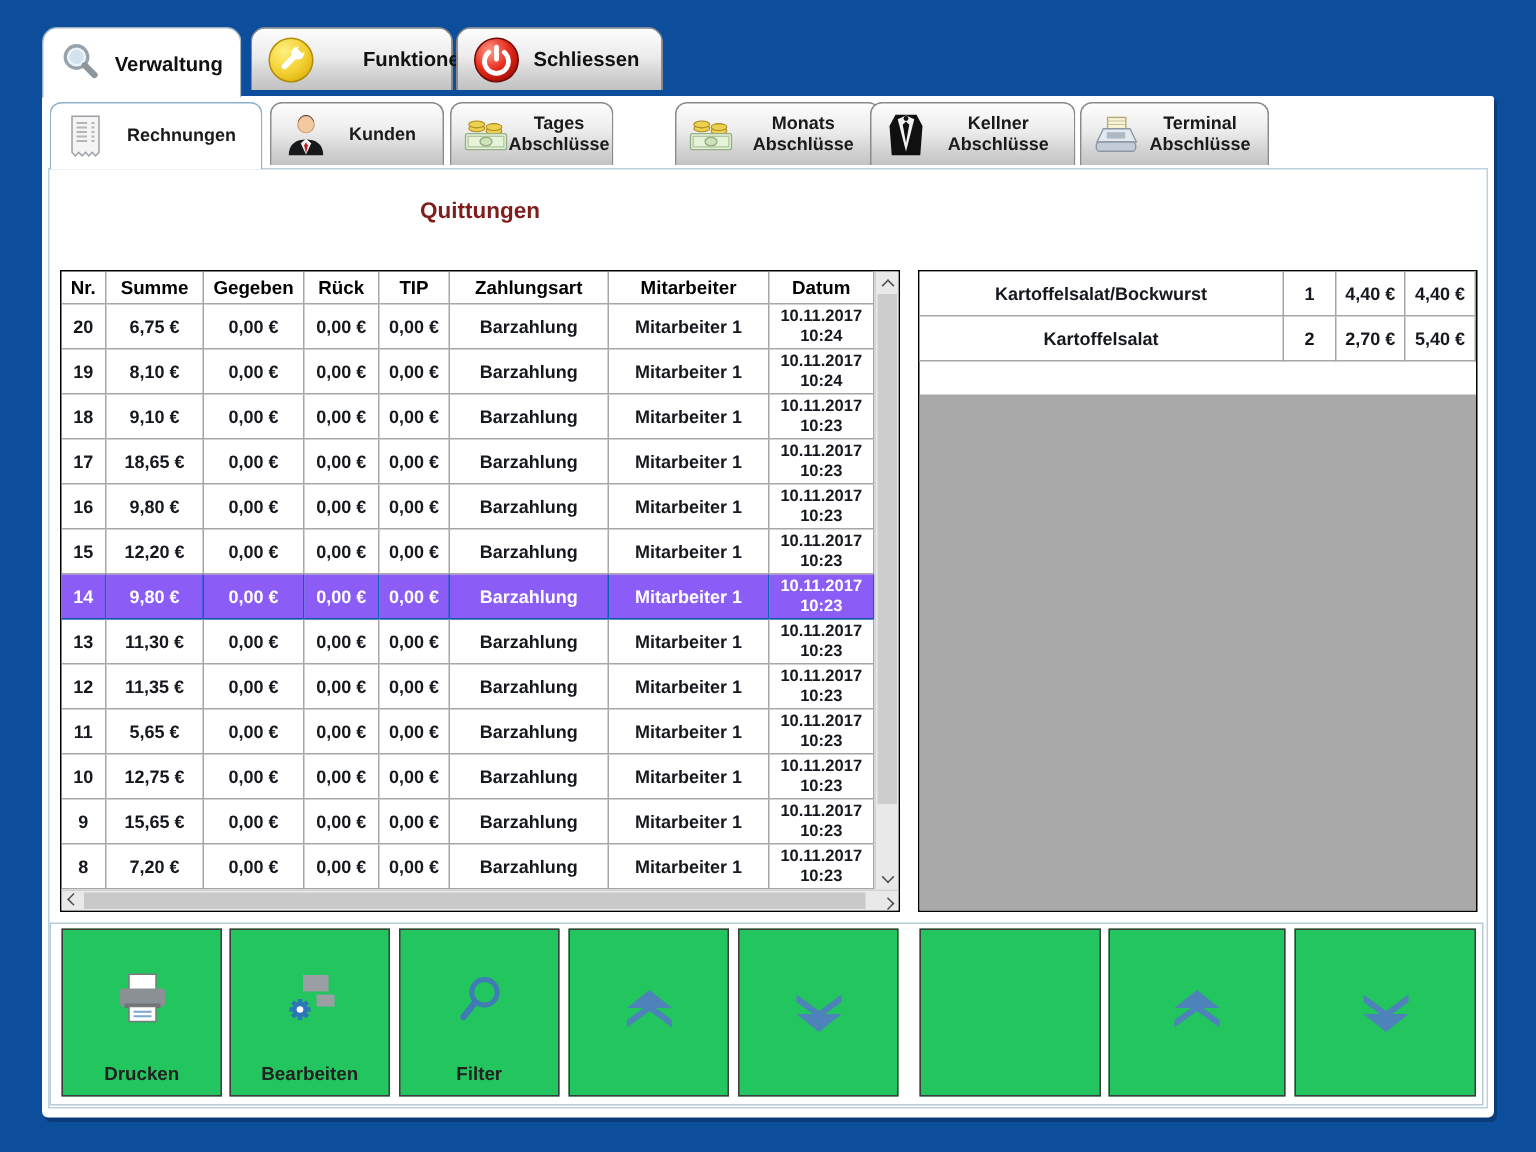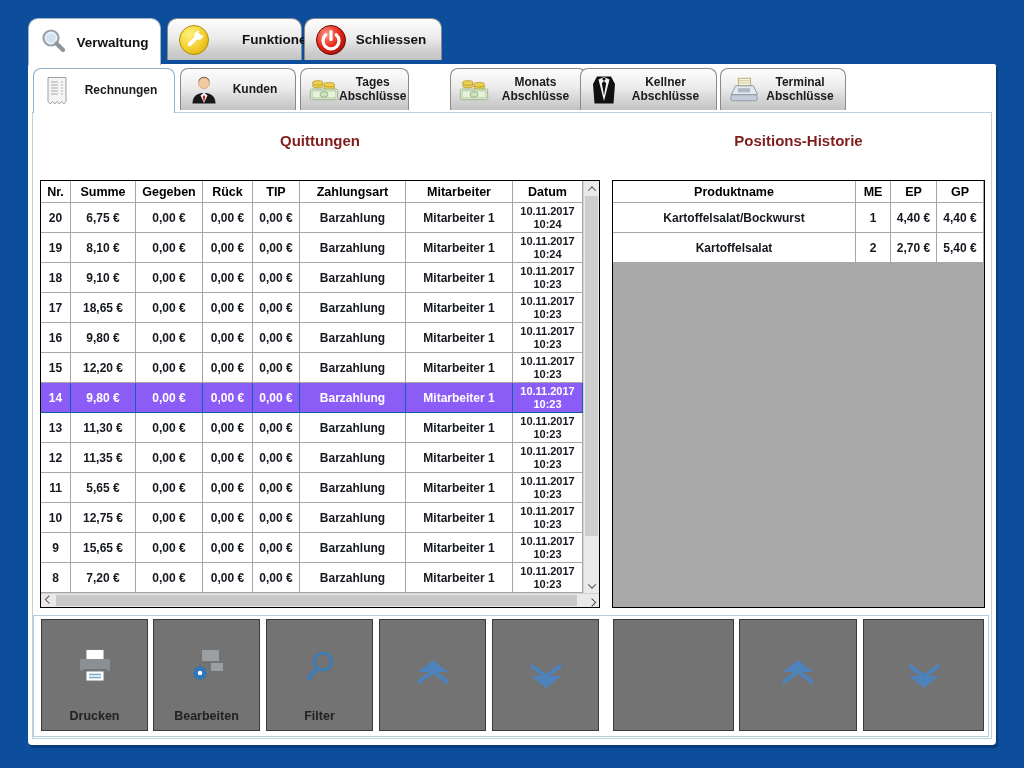--- a/index.html
+++ b/index.html
@@ -62,21 +62,21 @@
   .hscroll .thumb{position:absolute;top:1px;height:11px;left:15px;width:521px;background:#c9c9c9;}
   .chev{display:inline-block;width:5px;height:5px;border-left:1.6px solid #4e4e4e;border-top:1.6px solid #4e4e4e;}
   .chev.up{transform:rotate(45deg) translate(1px,1px);}
   .chev.down{transform:rotate(225deg) translate(1px,1px);}
   .chev.left{transform:rotate(-45deg) translate(1px,-1px);}
   .chev.right{transform:rotate(135deg) translate(1px,-1px);}
 
   
   .groupbox{position:absolute;left:5px;top:551px;width:956px;height:122px;
     border:1px solid #b7cbd9;box-sizing:border-box;z-index:1;}
-  .bigbtn{position:absolute;top:3px;height:112px;background:#737373;border:1px solid #3c3c3c;
+  .bigbtn{position:absolute;top:3px;height:112px;background:#22c55e;border:1px solid #3c3c3c;
     box-sizing:border-box;cursor:pointer;}
   .bigbtn .bicon{position:absolute;left:0;right:0;top:28px;display:flex;justify-content:center;}
   .bigbtn.noicon .bicon{top:38px;}
   .bigbtn .blbl{position:absolute;left:0;right:0;bottom:7px;text-align:center;
     font-weight:bold;font-size:12.5px;color:#222;}
 </style>
 </head>
 <body>
 
 <div class="page">
@@ -218,21 +218,20 @@
           <path d="M7 9.5 h19 l4.5 9.5 h-28 z" fill="#e3e9ef" stroke="#8d98a5"></path>
           <rect x="9.5" y="12" width="13" height="4.5" fill="#aeb9c6"></rect>
           <rect x="2" y="19" width="28" height="6.5" rx="2.5" fill="#c3cdd9" stroke="#8d98a5"></rect>
         </svg>
       </span>
       <span class="lbl">Terminal
 Abschlüsse</span>
     </div>
 
     <div class="sect-title" style="left:12px;width:560px;">Quittungen</div>
-    <div class="sect-title" style="left:584px;width:373px;">Positions-Historie</div>
 
     <div class="table" style="left:12px;width:560px;">
       <div class="tinner">
         <div class="thead qgrid">
             <div class="tcell">Nr.</div>
             <div class="tcell">Summe</div>
             <div class="tcell">Gegeben</div>
             <div class="tcell">Rück</div>
             <div class="tcell">TIP</div>
             <div class="tcell">Zahlungsart</div>
@@ -388,26 +387,20 @@
           <div class="arrow" style="right:0;">
               <span class="chev right"></span>
             </div>
         </div>
       </div>
     </div>
 
     <div class="table" style="left:584px;width:373px;">
       <div class="tinner">
         <div class="pfill"></div>
-        <div class="thead pgrid" style="position:relative;background:#fff;">
-            <div class="tcell">Produktname</div>
-            <div class="tcell">ME</div>
-            <div class="tcell">EP</div>
-            <div class="tcell">GP</div>
-          </div>
         <div style="position:relative;background:#fff;width:371px;">
             <div class="trow pgrid">
               <div class="tcell">Kartoffelsalat/Bockwurst</div>
               <div class="tcell">1</div>
               <div class="tcell">4,40 €</div>
               <div class="tcell">4,40 €</div>
             </div>
             <div class="trow pgrid">
               <div class="tcell">Kartoffelsalat</div>
               <div class="tcell">2</div>

